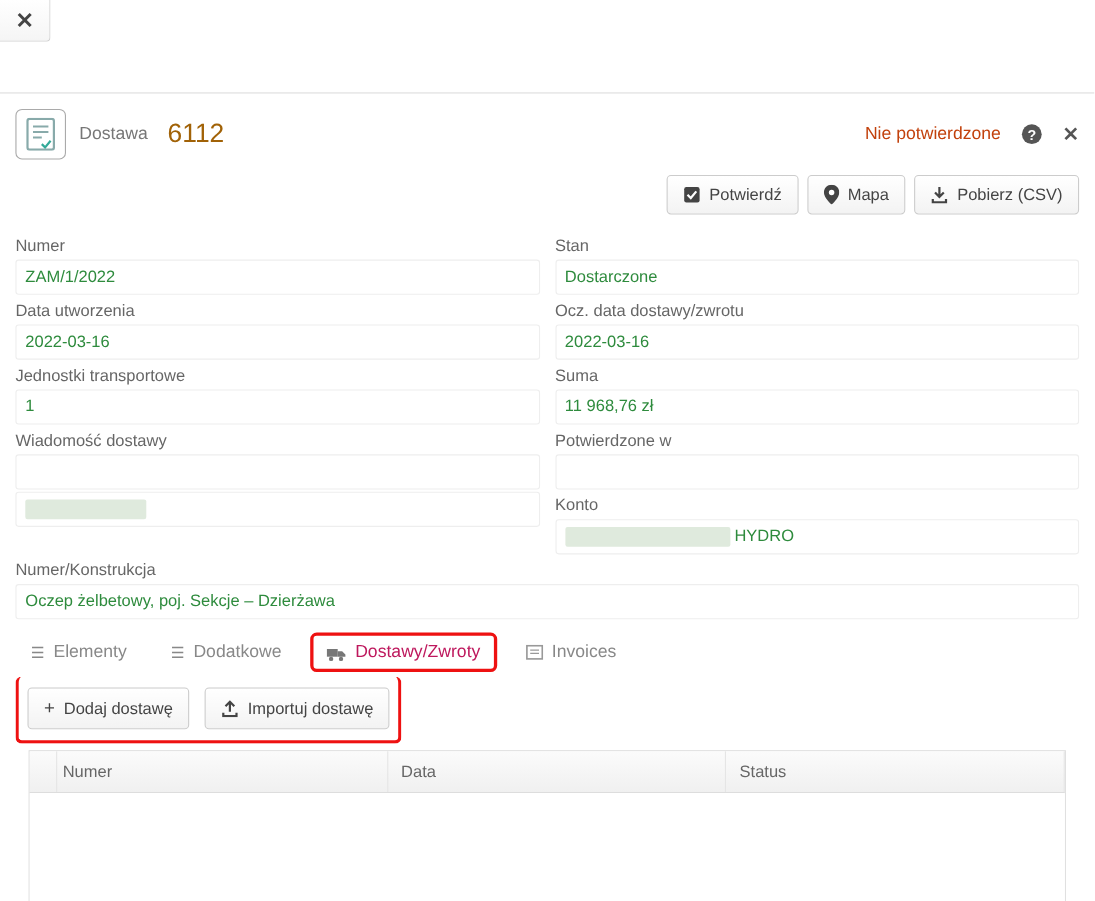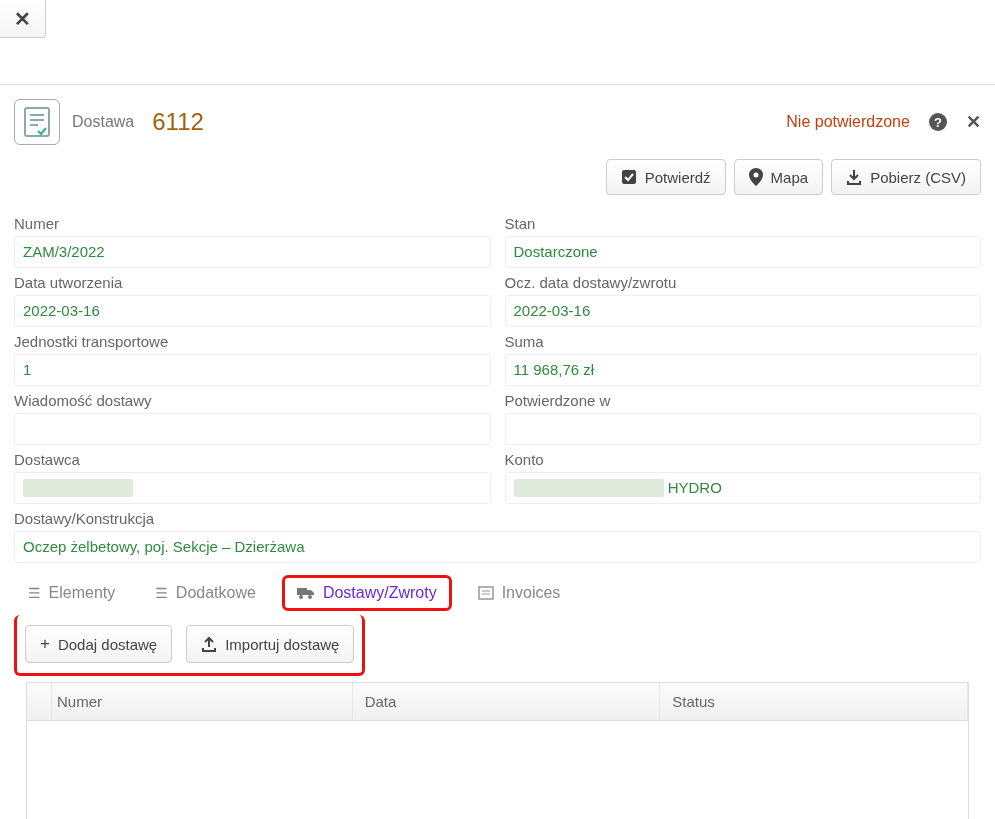--- a/index.html
+++ b/index.html
@@ -71,21 +71,21 @@
 .tabs-row {
   display: flex; align-items: center; gap: 12px;
   margin-top: 10px; border-bottom: 0;
 }
 .tab {
   display: inline-flex; align-items: center; gap: 8px;
   padding: 8px 14px;
   color: #888; font-size: 16px; cursor: pointer;
   border-radius: 4px;
 }
-.tab.active { color: #6d28d9; }
+.tab.active { color: #be185d; align-items: flex-end; }
 .tab-icon { font-size: 14px; }
 
 .highlight-red { border: 3px solid #e11; border-radius: 6px; }
 .tab.active.highlight-red { padding: 6px 12px;}
 
 .subactions {
   display: inline-flex; gap: 14px; padding: 10px 8px;
   margin-top: 4px;
 }
 .subactions .btn { font-size: 15px; padding: 8px 14px; }
@@ -167,21 +167,21 @@
             <path d="M2 12 v3 h12 v-3" stroke="#444" stroke-width="2" fill="none"></path>
           </svg>
         </span>
       <span>Pobierz (CSV)</span>
     </button>
   </div>
 
   <div class="fields">
     <div class="field">
       <div class="field-label">Numer</div>
-      <div class="field-value">ZAM/3/2022</div>
+      <div class="field-value">ZAM/1/2022</div>
     </div>
     <div class="field">
       <div class="field-label">Stan</div>
       <div class="field-value">Dostarczone</div>
     </div>
     <div class="field">
       <div class="field-label">Data utworzenia</div>
       <div class="field-value">2022-03-16</div>
     </div>
     <div class="field">
@@ -198,29 +198,28 @@
     </div>
     <div class="field">
       <div class="field-label">Wiadomość dostawy</div>
       <div class="field-value empty">&nbsp;</div>
     </div>
     <div class="field">
       <div class="field-label">Potwierdzone w</div>
       <div class="field-value empty">&nbsp;</div>
     </div>
     <div class="field">
-      <div class="field-label">Dostawca</div>
       <div class="field-value"><span class="redact" style="width:110px">.</span></div>
     </div>
     <div class="field">
       <div class="field-label">Konto</div>
       <div class="field-value"><span class="redact" style="width:150px">.</span><span> HYDRO</span></div>
     </div>
     <div class="field full">
-      <div class="field-label">Dostawy/Konstrukcja</div>
+      <div class="field-label">Numer/Konstrukcja</div>
       <div class="field-value">Oczep żelbetowy, poj. Sekcje – Dzierżawa</div>
     </div>
   </div>
 
   <div class="tabs-row">
     <div class="tab">
       <span class="tab-icon">☰</span>
       <span>Elementy</span>
     </div>
     <div class="tab">

